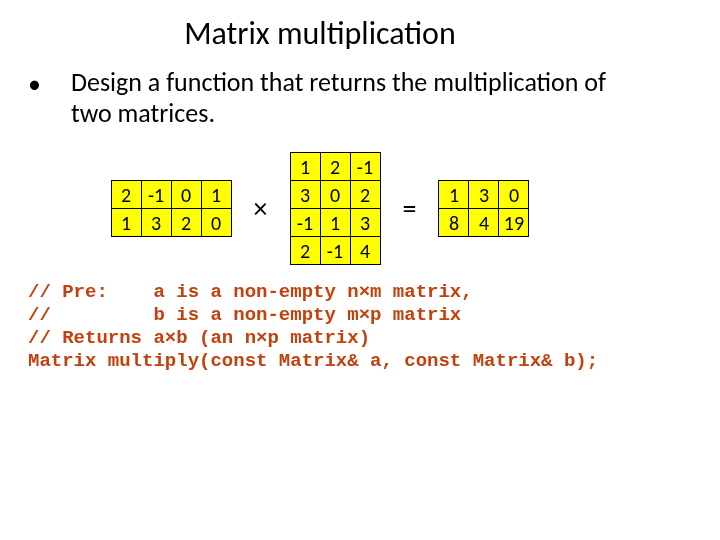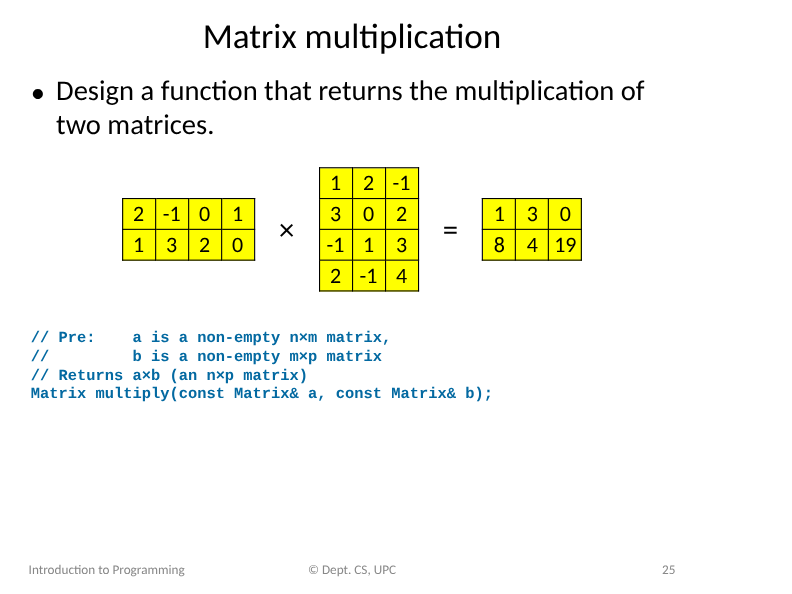--- a/index.html
+++ b/index.html
@@ -27,21 +27,21 @@
     align-items: flex-start;
     padding: 0 28px 0 28px;
     font-size: 26px;
     line-height: 1.18;
   }
   .bullet-dot {
     font-size: 26px;
     margin-right: 10px;
     margin-top: 2px;
   }
-  .bullet-text { flex: 1; }
+  .bullet-text { flex: 1; margin-left: 20px; }
   .mat-row {
     display: flex;
     align-items: center;
     justify-content: center;
     gap: 22px;
     margin-top: 24px;
   }
   .op {
     font-size: 28px;
   }
@@ -53,26 +53,26 @@
     width: 30px;
     height: 28px;
     text-align: center;
     vertical-align: middle;
     font-size: 20px;
     padding: 0;
   }
   .yellow td { background: #ffff00; }
   .code {
     font-family: Consolas, "Courier New", monospace;
-    font-size: 14px;
+    font-size: 19px;
     white-space: pre;
-    color: #0369a1;
+    color: #c2410c;
     font-weight: bold;
     padding: 0 28px;
-    margin-top: 35px;
+    margin-top: 16px;
     line-height: 1.2;
   }
   .footer {
     position: absolute;
     bottom: 14px;
     left: 0; right: 0;
     display: flex;
     justify-content: space-between;
     align-items: center;
     padding: 0 26px;
@@ -163,19 +163,14 @@
     </tbody>
       </table>
 
   </div>
 
   <div class="code"><span>// Pre:    a is a non-empty n×m matrix,</span>
 <span>//         b is a non-empty m×p matrix</span>
 <span>// Returns a×b (an n×p matrix)</span>
 <span>Matrix multiply(const Matrix&amp; a, const Matrix&amp; b);</span></div>
 
-  <div class="footer">
-    <div>Introduction to Programming</div>
-    <div class="center">© Dept. CS, UPC</div>
-    <div class="right" style="position:relative;z-index:1;">25</div>
-  </div>
 
 </div>
 
 </body></html>

